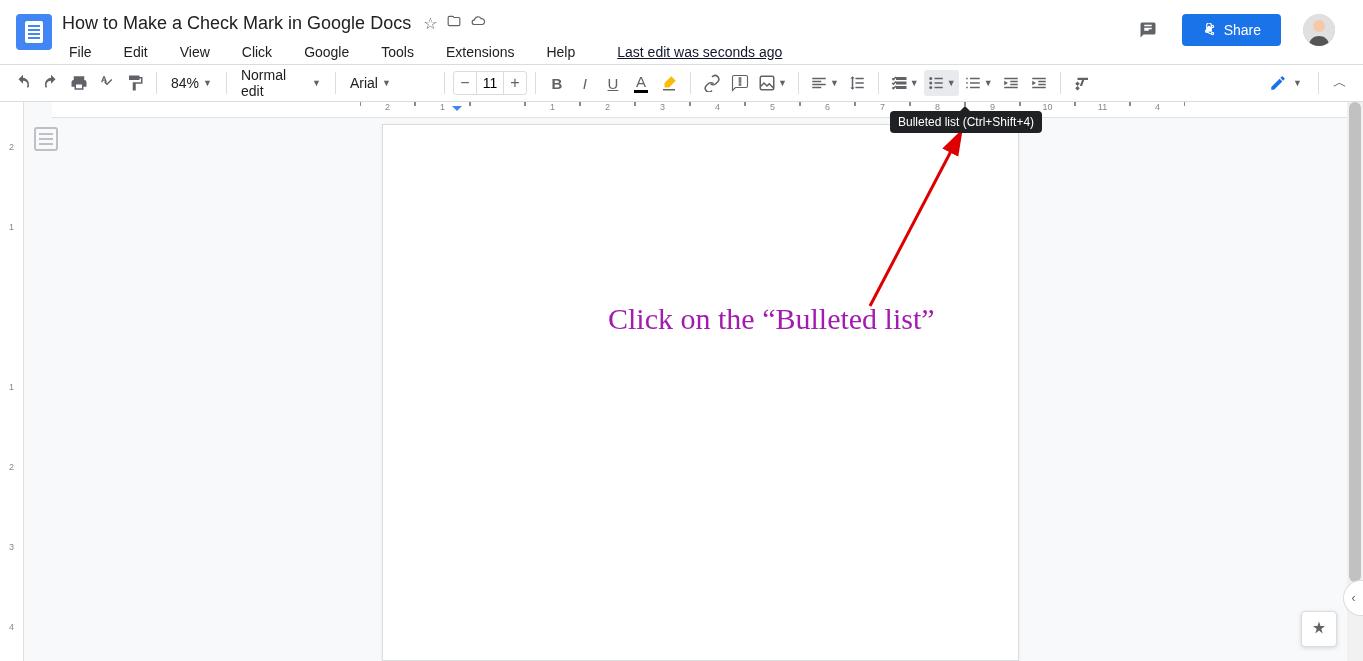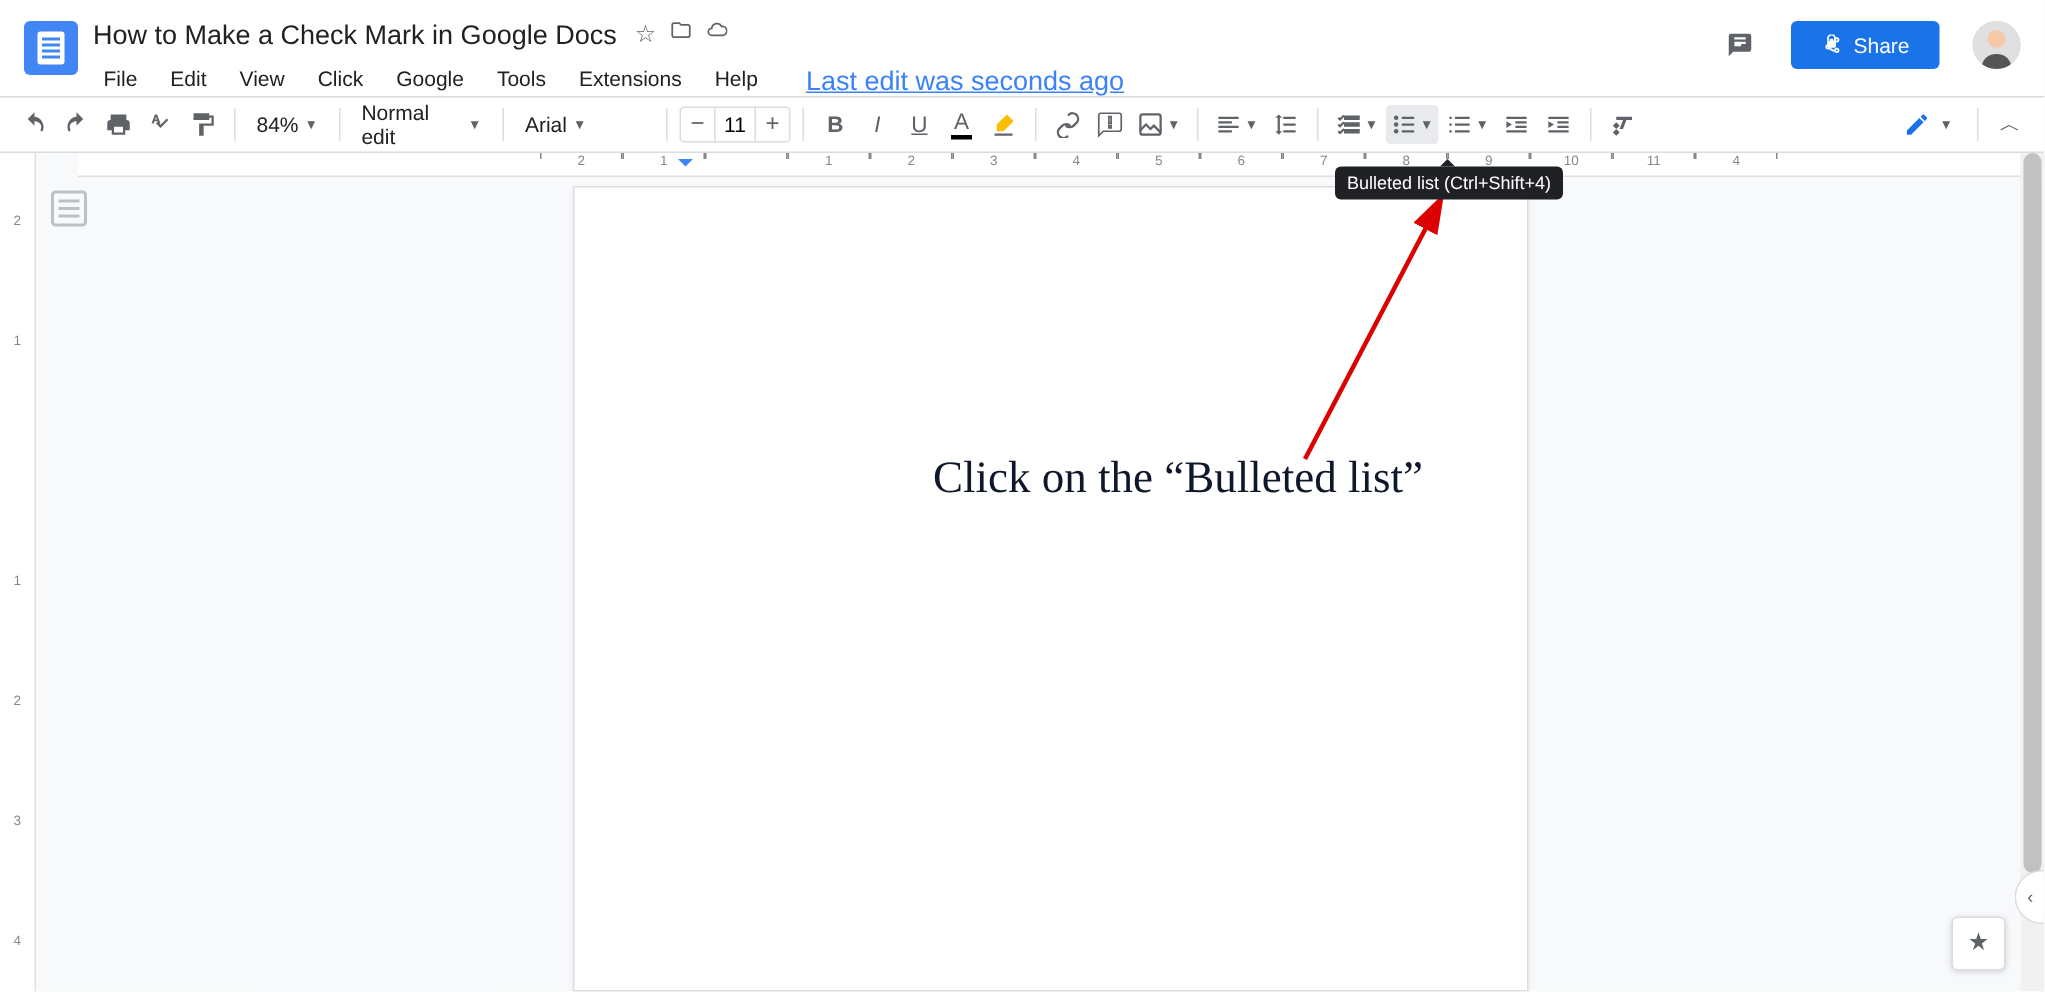--- a/index.html
+++ b/index.html
@@ -1,28 +1,28 @@
 <!DOCTYPE html>
 <html><head>
 <meta charset="utf-8">
 <style>
 * { box-sizing: border-box; margin: 0; padding: 0; }
 body { font-family: Arial, sans-serif; background: #fff; overflow: hidden; width: 1363px; height: 661px; position: relative; }
 
 
-.titlebar { display: flex; align-items: flex-start; padding: 10px 16px 0 16px; height: 64px; }
+.titlebar { display: flex; align-items: flex-start; padding: 10px 28px 0 16px; height: 64px; }
 .docs-icon { width: 36px; height: 36px; background: #4285f4; border-radius: 4px; display: flex; align-items: center; justify-content: center; margin-right: 10px; margin-top: 4px; }
 .docs-icon-inner { width: 18px; height: 22px; background: #fff; border-radius: 2px; position: relative; }
 .docs-icon-inner::before { content:''; position:absolute; top:4px; left:3px; right:3px; height:2px; background:#4285f4; box-shadow: 0 4px 0 #4285f4, 0 8px 0 #4285f4, 0 12px 0 #4285f4; }
 .title-area { flex: 1; }
 .doc-title { font-size: 18px; color: #202124; display: flex; align-items: center; height: 26px; }
 .title-icons { display: flex; gap: 10px; margin-left: 12px; font-size: 16px; color: #5f6368; }
-.menubar { display: flex; gap: 8px; margin-top: 4px; font-size: 14px; color: #202124; }
+.menubar { display: flex; gap: 18px; margin-top: 4px; font-size: 14px; color: #202124; }
 .menubar span { padding: 4px 7px; cursor: pointer; border-radius: 4px; }
-.last-edit { margin-left: 10px; color: #3b82f6; text-decoration: underline; font-size: 18px; padding: 4px 0; }
+.last-edit { margin-left: 10px; color: #0f172a; text-decoration: underline; font-size: 14px; padding: 4px 0; }
 .right-controls { display: flex; align-items: center; gap: 22px; margin-top: 4px; }
 .comments-icon { width: 24px; height: 24px; display:flex; align-items:center; justify-content:center; color:#5f6368; }
 .share-btn { background: #1a73e8; color: #fff; border: none; border-radius: 4px; padding: 8px 20px; font-size: 14px; font-weight: 500; display: flex; align-items: center; gap: 8px; cursor: pointer; }
 .avatar { width: 32px; height: 32px; border-radius: 50%; background: linear-gradient(135deg,#ddd,#bbb); display:flex; align-items:center; justify-content:center; overflow:hidden; }
 .avatar svg{width:32px;height:32px;}
 
 
 .toolbar { height: 38px; border-top: 1px solid #dadce0; border-bottom: 1px solid #dadce0; display: flex; align-items: center; padding: 0 10px; gap: 2px; background:#fff; }
 .tb-btn { min-width: 26px; height: 26px; display: flex; align-items: center; justify-content: center; border-radius: 3px; cursor: pointer; color: #5f6368; font-size: 15px; padding: 0 3px; }
 .tb-btn.active { background: #e8eaed; }
@@ -52,21 +52,21 @@
 .hruler-inner{position:absolute;left:308px;display:flex;}
 .hruler-inner span{display:inline-block;width:55px;text-align:center;position:relative;}
 .hruler-inner span::before,.hruler-inner span::after{content:'';position:absolute;top:0;width:1px;height:4px;background:#888;}
 .hruler-inner span::before{left:0;}
 .hruler-inner span::after{right:0;}
 .indent-marker{position:absolute;left:400px;top:4px;width:0;height:0;border:5px solid transparent;border-top-color:#4285f4;}
 .page { position: absolute; left: 330px; top: 22px; width: 637px; height: 537px; background: #fff; border: 1px solid #dadce0; box-shadow: 0 1px 3px rgba(0,0,0,0.08);}
 
 
 .annotation-arrow { position:absolute; pointer-events:none;}
-.annotation-text { position: absolute; left: 622px; top: 296px; color: #0f172a; font-family: 'Comic Sans MS', cursive; font-size: 30px; font-weight: 500; line-height: 1.5; text-align: left; }
+.annotation-text { position: absolute; left: 608px; top: 296px; color: #a21caf; font-family: 'Comic Sans MS', cursive; font-size: 30px; font-weight: 500; line-height: 1.5; text-align: left; }
 
 
 .vscroll { position: absolute; right: 0; top: 102px; width: 16px; bottom: 0; background: #f1f1f1; }
 .vscroll-thumb { position:absolute; top:0; left:2px; right:2px; height:480px; background:#c1c1c1; border-radius:6px;}
 .explore-btn { position: absolute; right: 26px; bottom: 14px; width: 36px; height: 36px; background: #fff; border:1px solid #dadce0; border-radius: 4px; box-shadow: 0 1px 4px rgba(0,0,0,0.15); display:flex;align-items:center;justify-content:center;color:#5f6368;}
 .side-tab { position: absolute; right: 0; top: 580px; width: 20px; height: 36px; background: #fff; border:1px solid #dadce0; border-right:none; border-radius: 18px 0 0 18px; display:flex;align-items:center;justify-content:center;color:#5f6368;font-size:12px;}
 .collapse-caret { color:#5f6368; font-size:14px; }
 
 svg.ico{width:18px;height:18px;fill:currentColor;}
 svg.ico-sm{width:14px;height:14px;fill:currentColor;}

